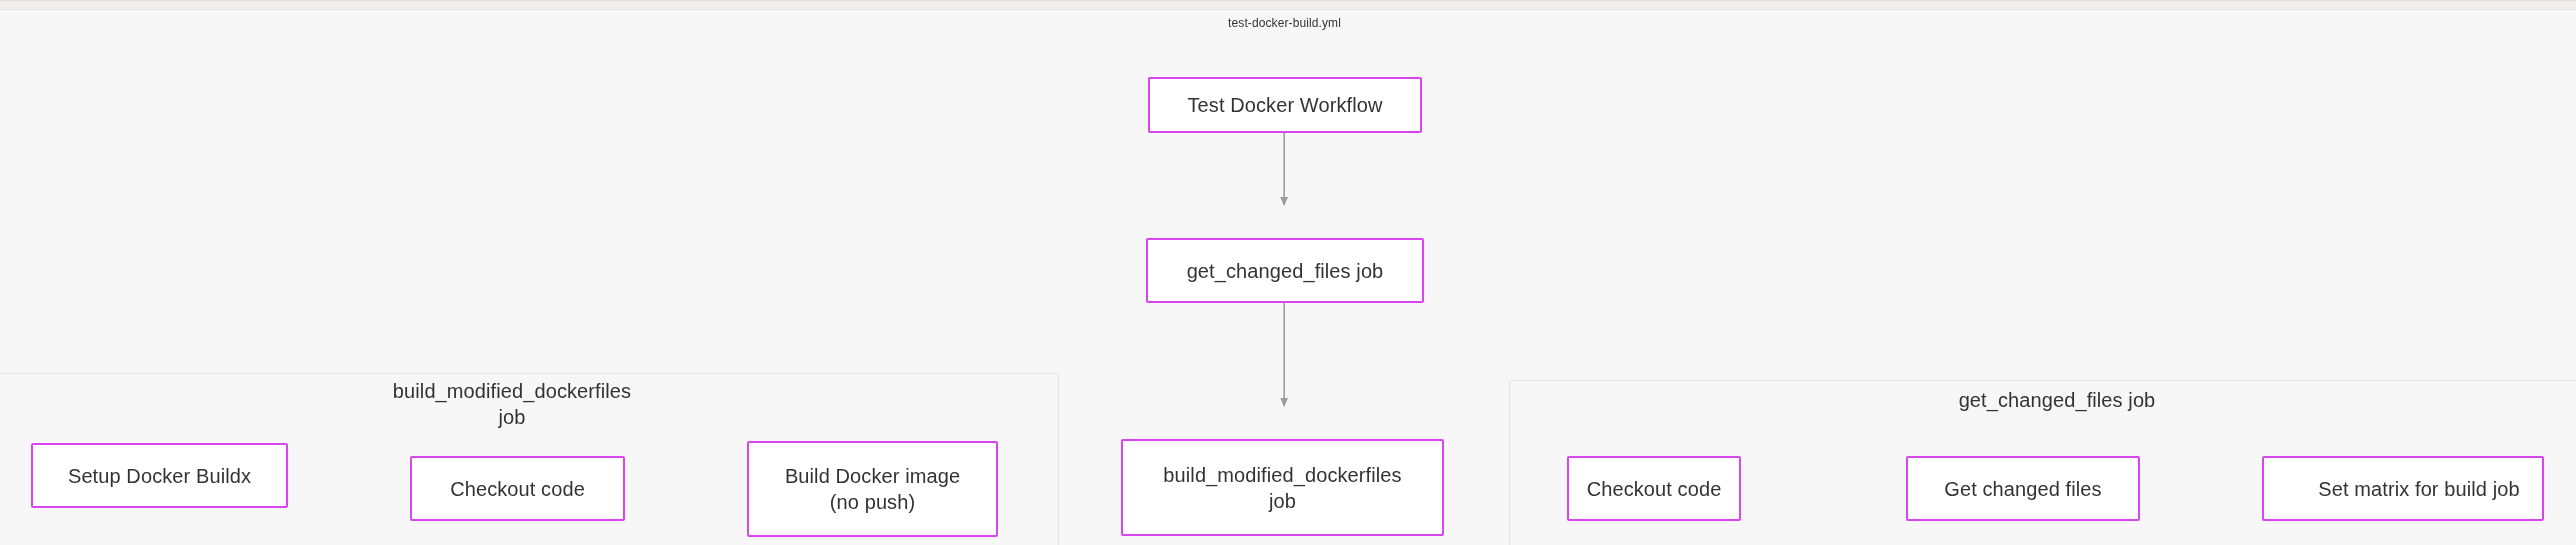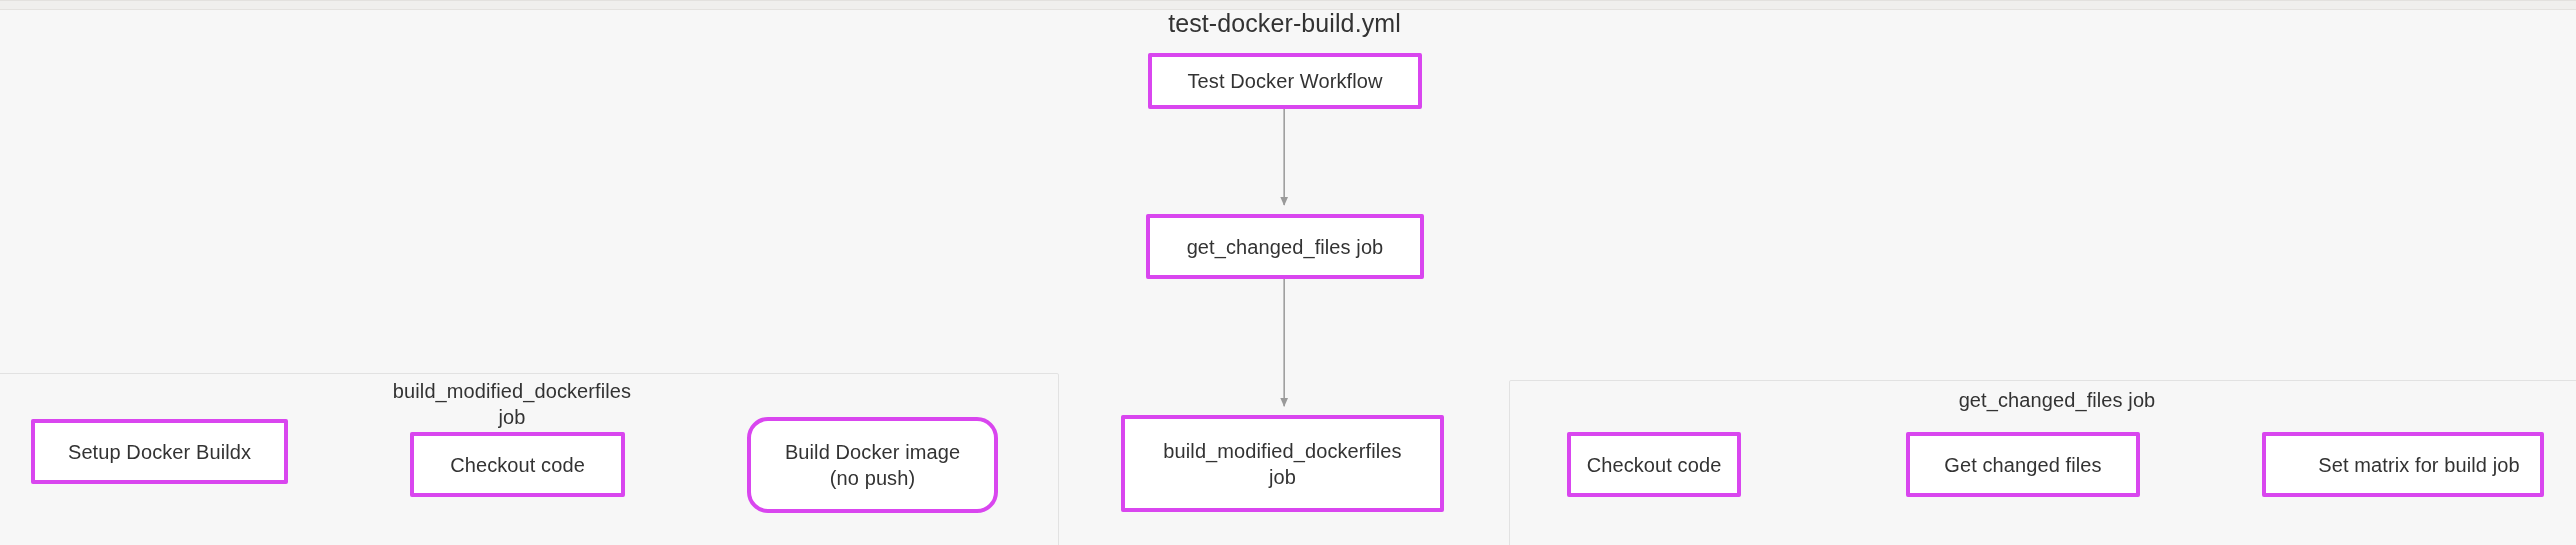--- a/index.html
+++ b/index.html
@@ -58,41 +58,42 @@
     color: #333333;
     letter-spacing: 0.1px;
     white-space: pre-line;
   }
 
   
   .node {
     position: absolute;
     box-sizing: border-box;
     background: #ffffff;
-    border: 4px solid #d946ef;
+    border: 2px solid #d946ef;
     border-radius: 1.9px;
     display: flex;
     align-items: center;
     justify-content: center;
     text-align: center;
+    margin-top: 24px;
   }
   .node-label {
     font-size: 20px;
     line-height: 26px;
     color: #333333;
     letter-spacing: 0.1px;
     white-space: pre-line;
     padding: 0 9.6px;
   }
 
   
   #diagram-title {
     position: absolute;
     text-align: center;
-    font-size: 25px;
+    font-size: 12px;
     line-height: 25px;
     color: #333333;
     letter-spacing: 0.1px;
   }
 </style>
 </head>
 <body>
 
 <div id="diagram-canvas">
 
@@ -151,21 +152,21 @@
   </div>
 
   <div class="node" style="left:31px; top:418px; width:257px; height:65px;">
     <span class="node-label">Setup Docker Buildx</span>
   </div>
 
   <div class="node" style="left:410px; top:431px; width:215px; height:65px;">
     <span class="node-label">Checkout code</span>
   </div>
 
-  <div class="node" style="left:747px; top:416px; width:251px; height:96px;border-radius:21px;">
+  <div class="node" style="left:747px; top:416px; width:251px; height:96px;">
     <span class="node-label">Build Docker image
 (no push)</span>
   </div>
 
   <div class="node" style="left:1567px; top:431px; width:174px; height:65px;">
     <span class="node-label">Checkout code</span>
   </div>
 
   <div class="node" style="left:1906px; top:431px; width:234px; height:65px;text-align:right;">
     <span class="node-label">Get changed files</span>

